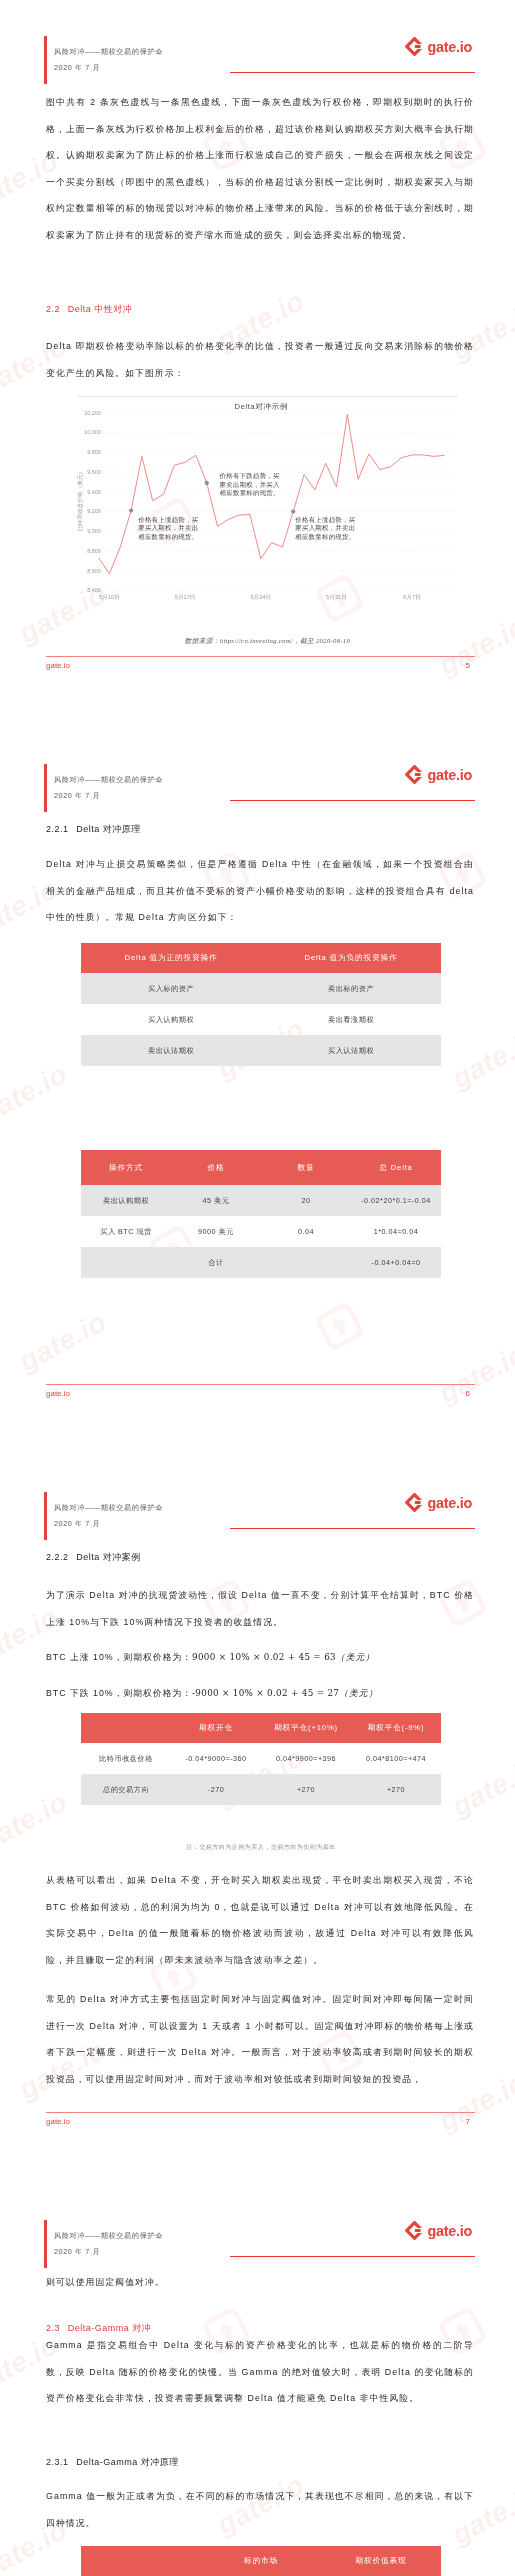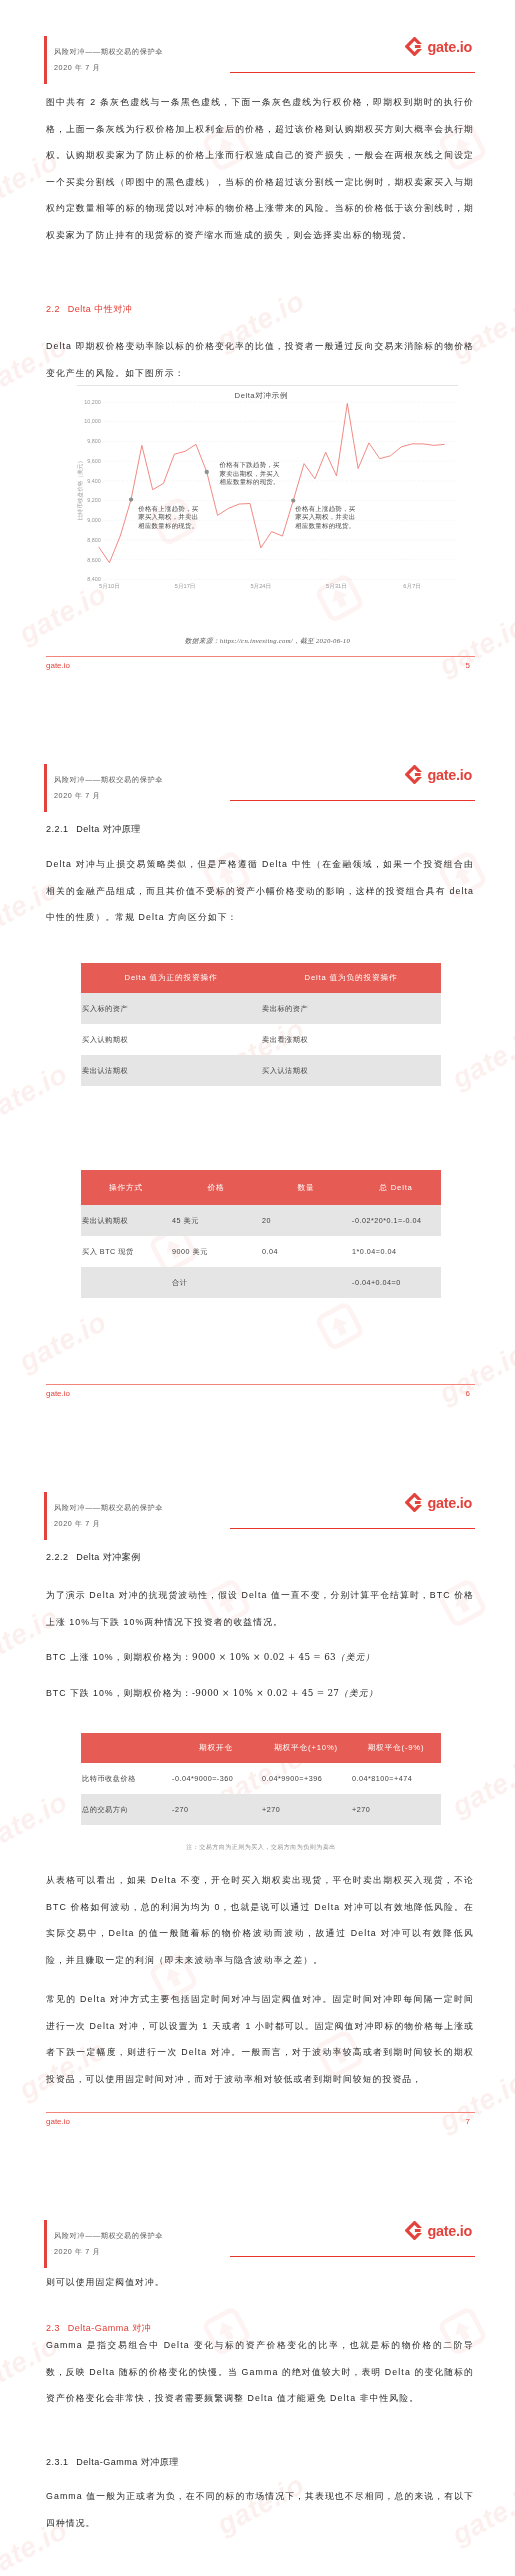--- a/index.html
+++ b/index.html
@@ -17,30 +17,30 @@
         letter-spacing:1.1px;color:#262626;text-align:justify;}
   .h-red,.h-black{position:absolute;left:46px;font-size:9px;letter-spacing:0.5px;font-weight:500;}
   .h-red{color:#e23a31;}
   .h-black{color:#1f1f1f;}
   .h-num{margin-right:7.7px;}
   .formula{position:absolute;left:46px;font-size:8.8px;color:#262626;letter-spacing:1px;}
   .formula .math{font-family:"DejaVu Serif","Liberation Serif",serif;letter-spacing:0.3px;}
   .formula .unit{font-family:"DejaVu Serif","Liberation Serif",serif;font-style:italic;text-align:right;}
   
   .tbl{position:absolute;left:81px;width:360px;border-collapse:collapse;table-layout:fixed;
-       font-size:7.2px;color:#404040;letter-spacing:0.5px;margin-top:20px;}
+       font-size:7.2px;color:#404040;letter-spacing:0.5px;}
   .tbl th{background:#e65b53;color:#fff;font-weight:400;font-size:7.7px;height:28px;letter-spacing:0.8px;}
-  .tbl td{height:29px;text-align:left;}
+  .tbl td{height:29px;text-align:center;}
   .tbl th{text-align:center;}
   .tbl tr.g td{background:#e5e5e5;}
   .tbl--tall th{height:33px;}
   .note{position:absolute;left:81px;width:360px;text-align:center;font-size:6px;
         color:#8c8c8c;letter-spacing:0.5px;}
   
-  .chart-wrap{position:absolute;left:77px;top:385px;width:381px;border-top:0.5px solid #e4e4e4;}
+  .chart-wrap{position:absolute;left:77px;top:396px;width:381px;border-top:0.5px solid #e4e4e4;}
   #chart-svg{display:block;}
   #chart-svg text{font-family:"Liberation Sans","DejaVu Sans",sans-serif;}
   .c-title{font-size:15px;fill:#4c4c4c;letter-spacing:1px;}
   .chart-cap{position:absolute;left:77px;top:637px;width:381px;text-align:center;
              font-style:italic;font-size:6.7px;color:#595959;
              font-family:"Liberation Serif","DejaVu Serif",serif;letter-spacing:0.3px;}
   
   .ftr-rule{position:absolute;left:46px;top:656px;width:429px;height:0.8px;background:#f3837b;}
   .ftr-brand{position:absolute;left:46px;top:661px;font-size:8px;color:#e2443b;}
   .ftr-num{position:absolute;right:45px;top:661px;font-size:8px;color:#e2443b;}
@@ -378,15 +378,25 @@
   </div>
 
   <p class="para" style="top:148px">Gamma 是指交易组合中 Delta 变化与标的资产价格变化的比率，也就是标的物价格的二阶导数，反映 Delta 随标的价格变化的快慢。当 Gamma 的绝对值较大时，表明 Delta 的变化随标的资产价格变化会非常快，投资者需要频繁调整 Delta 值才能避免 Delta 非中性风险。</p>
 
   <div class="h-black" style="top:272px">
     <span class="h-num">2.3.1</span><span>Delta-Gamma 对冲原理</span>
   </div>
 
   <p class="para" style="top:299px">Gamma 值一般为正或者为负，在不同的标的市场情况下，其表现也不尽相同，总的来说，有以下四种情况。</p>
 
+  <table class="tbl" style="top:362px">
+    <thead>
+        <tr>
+      <th></th>
+      <th>标的市场</th>
+      <th>期权价值表现</th>
+    </tr>
+      </thead>
+
+  </table>
 
 </section>
 
 
 </body></html>

